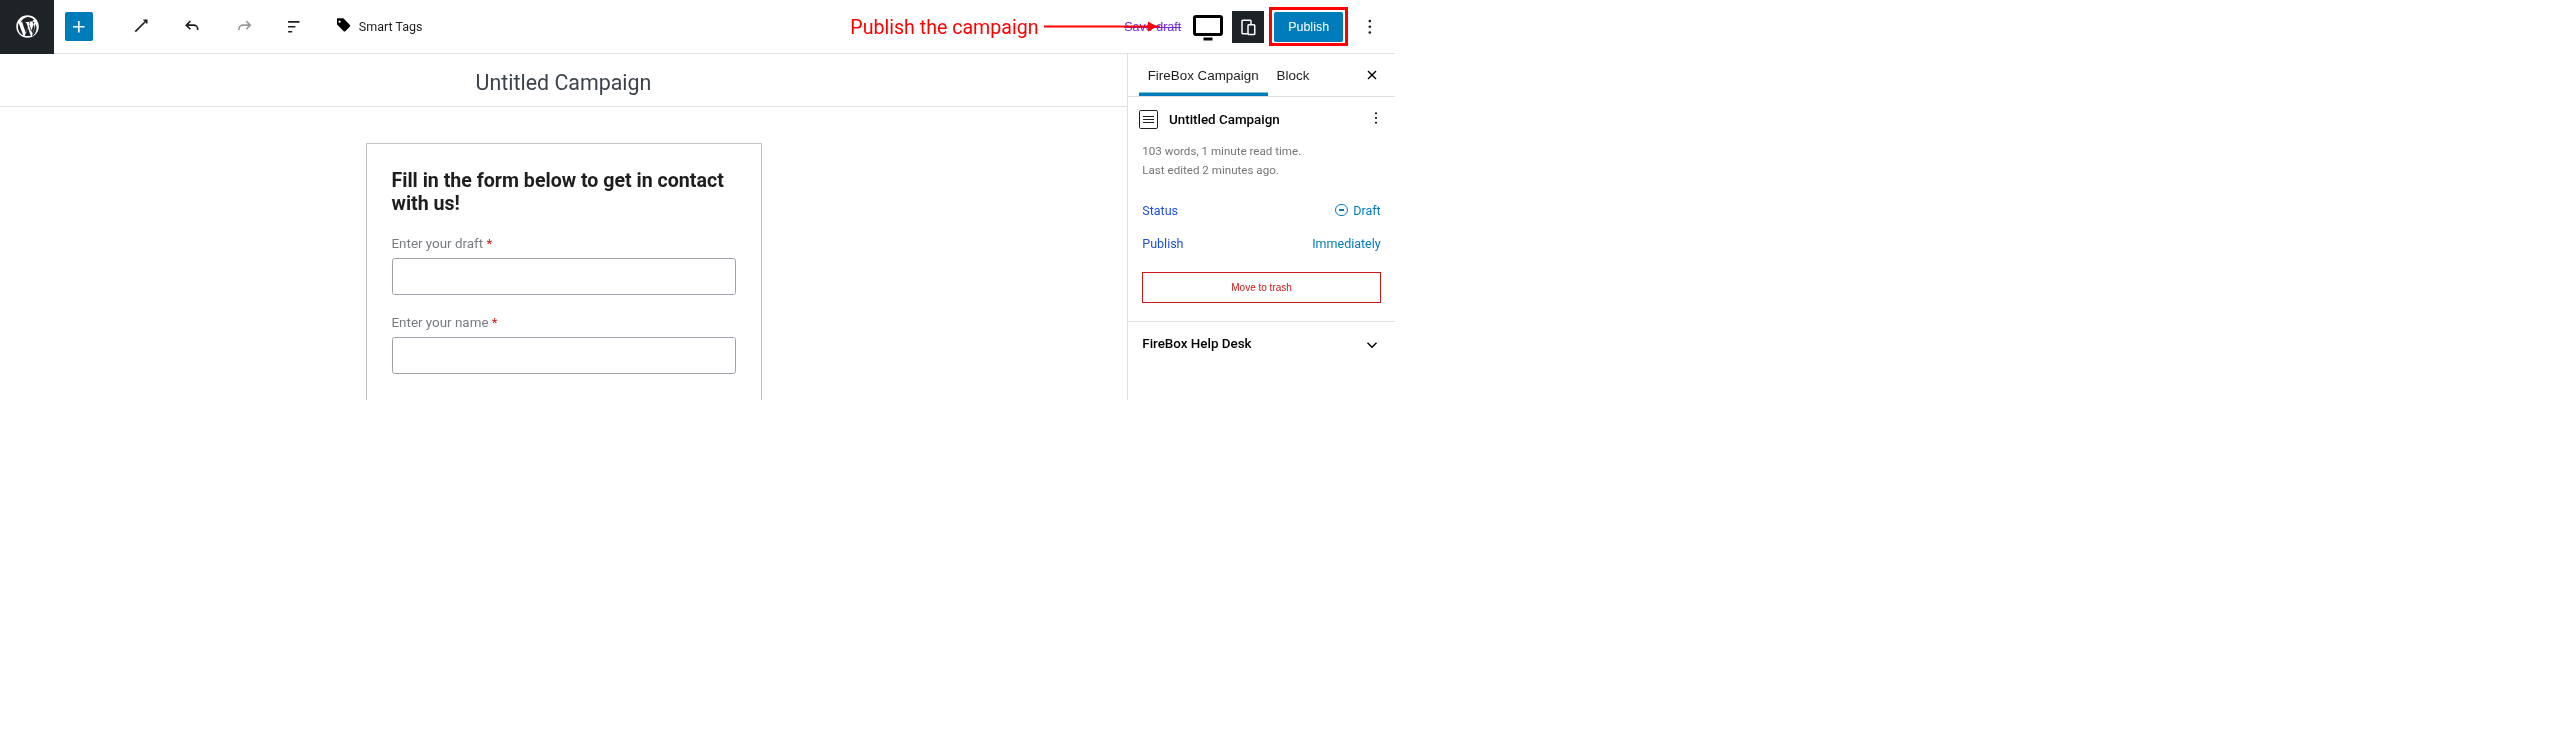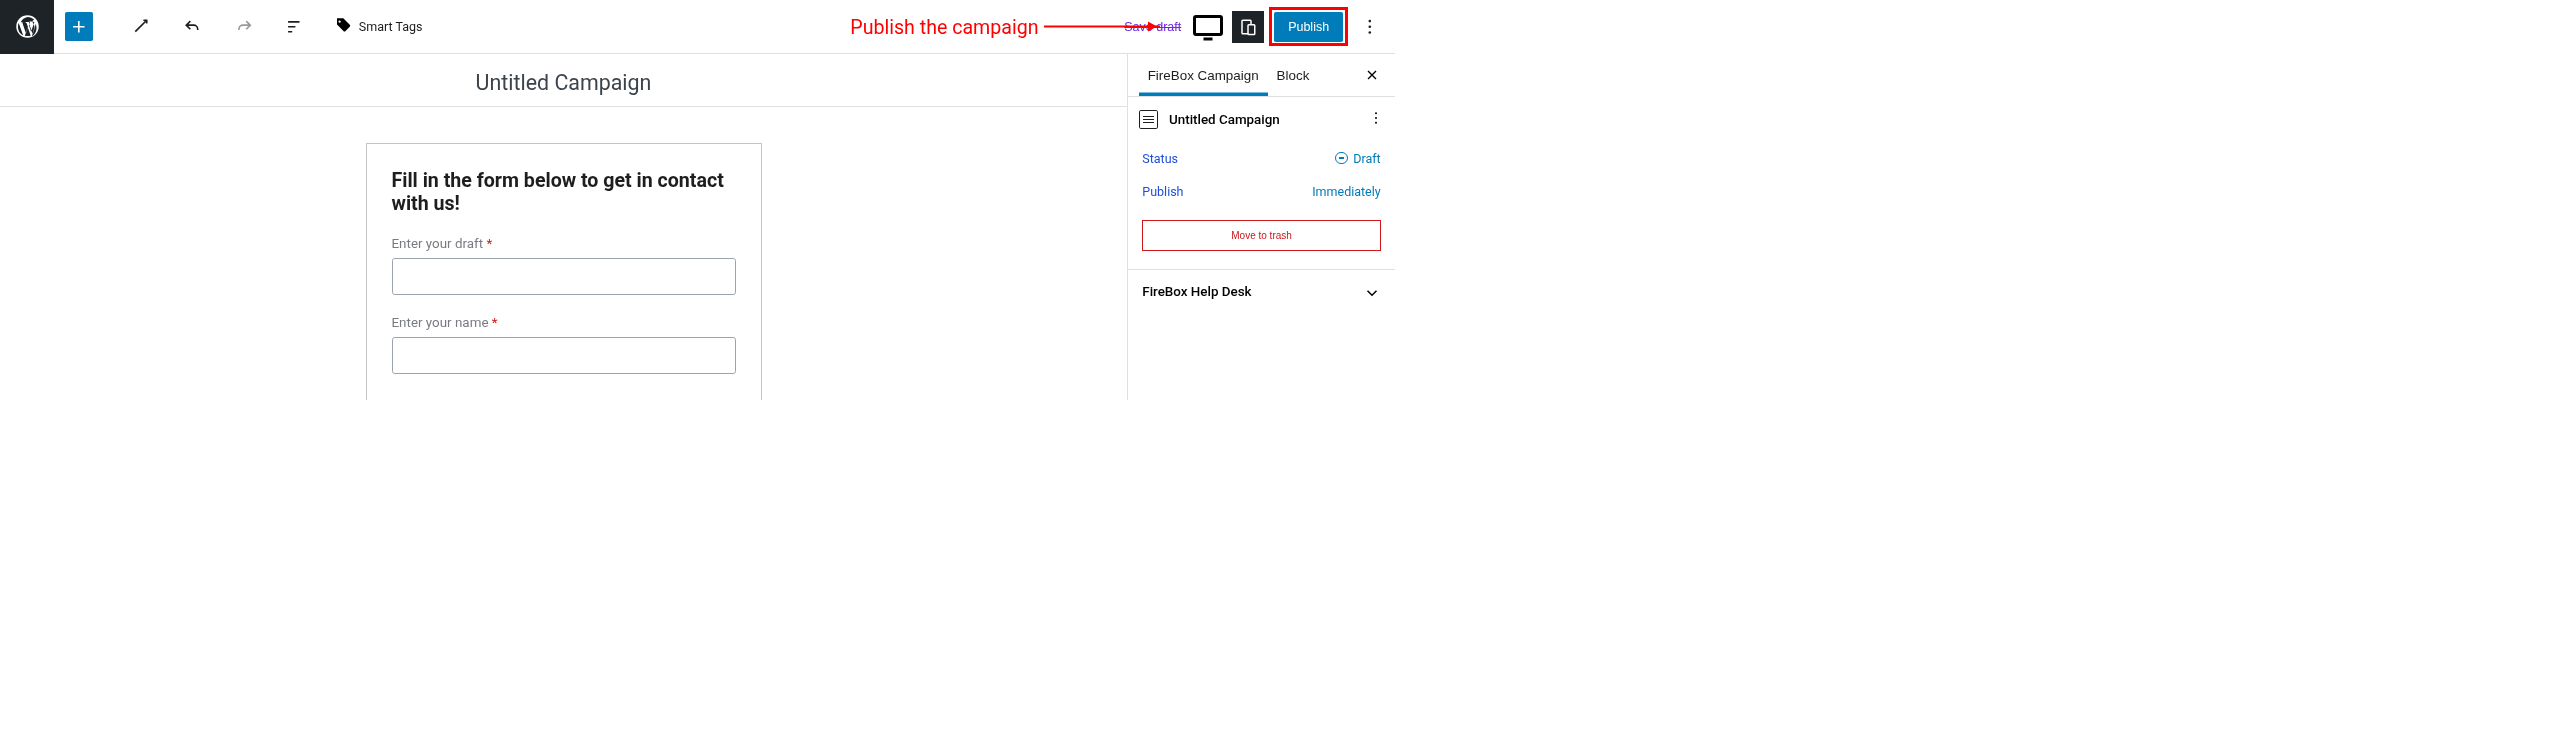--- a/index.html
+++ b/index.html
@@ -330,20 +330,24 @@
           </span>
         <span class="doc-title">Untitled Campaign</span>
         <span class="doc-kebab">
           <svg width="16" height="16" viewBox="0 0 24 24" fill="currentColor">
               <circle cx="12" cy="5" r="1.5"></circle>
               <circle cx="12" cy="12" r="1.5"></circle>
               <circle cx="12" cy="19" r="1.5"></circle>
             </svg>
         </span>
       </div>
+      <div class="sb-meta">
+        <div>103 words, 1 minute read time.</div>
+        <div>Last edited 2 minutes ago.</div>
+      </div>
 
       <div class="sb-row">
         <span class="sb-row-label">Status</span>
         <span class="sb-row-val">
           <span class="status-dot">
               <span></span>
             </span>
           <span>Draft</span>
         </span>
       </div>

